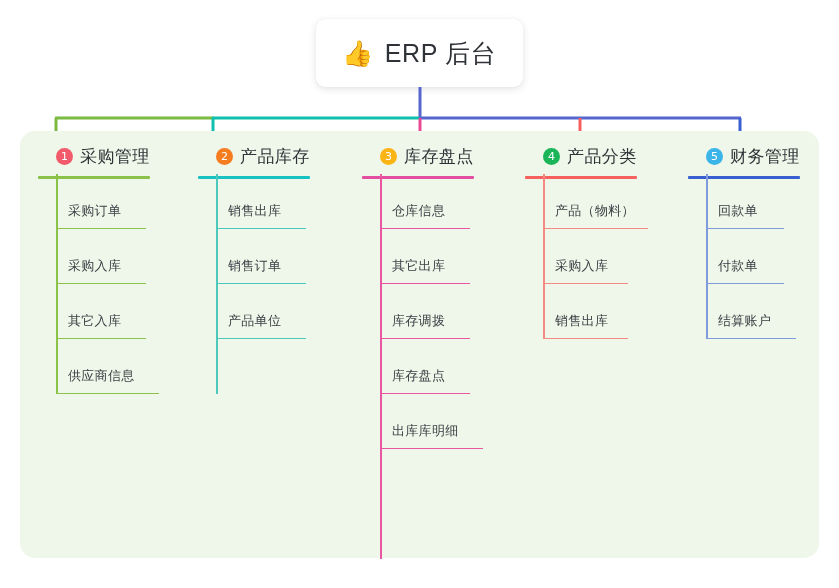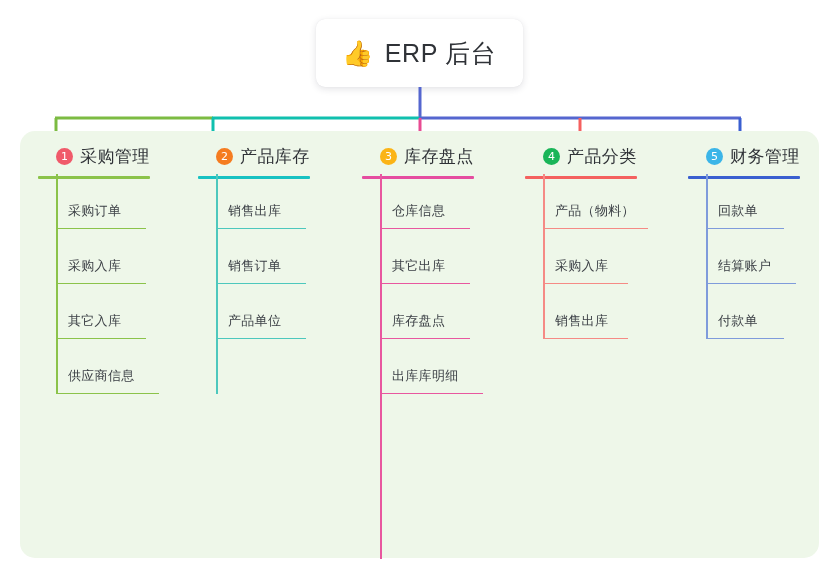--- a/index.html
+++ b/index.html
@@ -230,20 +230,24 @@
             <div class="spine" style="background: rgb(232, 87, 159); height: 385px;"></div>
             <div class="item">
               <span class="item-label">仓库信息</span>
               <div class="item-rule" style="width: 90px; background: rgb(232, 87, 159);"></div>
             </div>
             <div class="item">
               <span class="item-label">其它出库</span>
               <div class="item-rule" style="width: 90px; background: rgb(232, 87, 159);"></div>
             </div>
             <div class="item">
+              <span class="item-label">库存调拨</span>
+              <div class="item-rule" style="width: 90px; background: rgb(232, 87, 159);"></div>
+            </div>
+            <div class="item">
               <span class="item-label">库存盘点</span>
               <div class="item-rule" style="width: 90px; background: rgb(232, 87, 159);"></div>
             </div>
             <div class="item">
               <span class="item-label">出库库明细</span>
               <div class="item-rule" style="width: 103px; background: rgb(232, 87, 159);"></div>
             </div>
           </div>
         </div>
         <div class="column" style="left: 505px;">
@@ -274,25 +278,25 @@
             <span class="col-title">财务管理</span>
             <div class="head-rule" style="width: 112px; background: rgb(58, 95, 208);"></div>
           </div>
           <div class="items">
             <div class="spine" style="background: rgb(127, 155, 219); height: 165px;"></div>
             <div class="item">
               <span class="item-label">回款单</span>
               <div class="item-rule" style="width: 78px; background: rgb(127, 155, 219);"></div>
             </div>
             <div class="item">
+              <span class="item-label">付款单</span>
+              <div class="item-rule" style="width: 78px; background: rgb(127, 155, 219);"></div>
+            </div>
+            <div class="item">
               <span class="item-label">结算账户</span>
               <div class="item-rule" style="width: 90px; background: rgb(127, 155, 219);"></div>
             </div>
-            <div class="item">
-              <span class="item-label">付款单</span>
-              <div class="item-rule" style="width: 78px; background: rgb(127, 155, 219);"></div>
-            </div>
           </div>
         </div>
       </div>
   </div>
 
 </div>
 
 </body></html>

